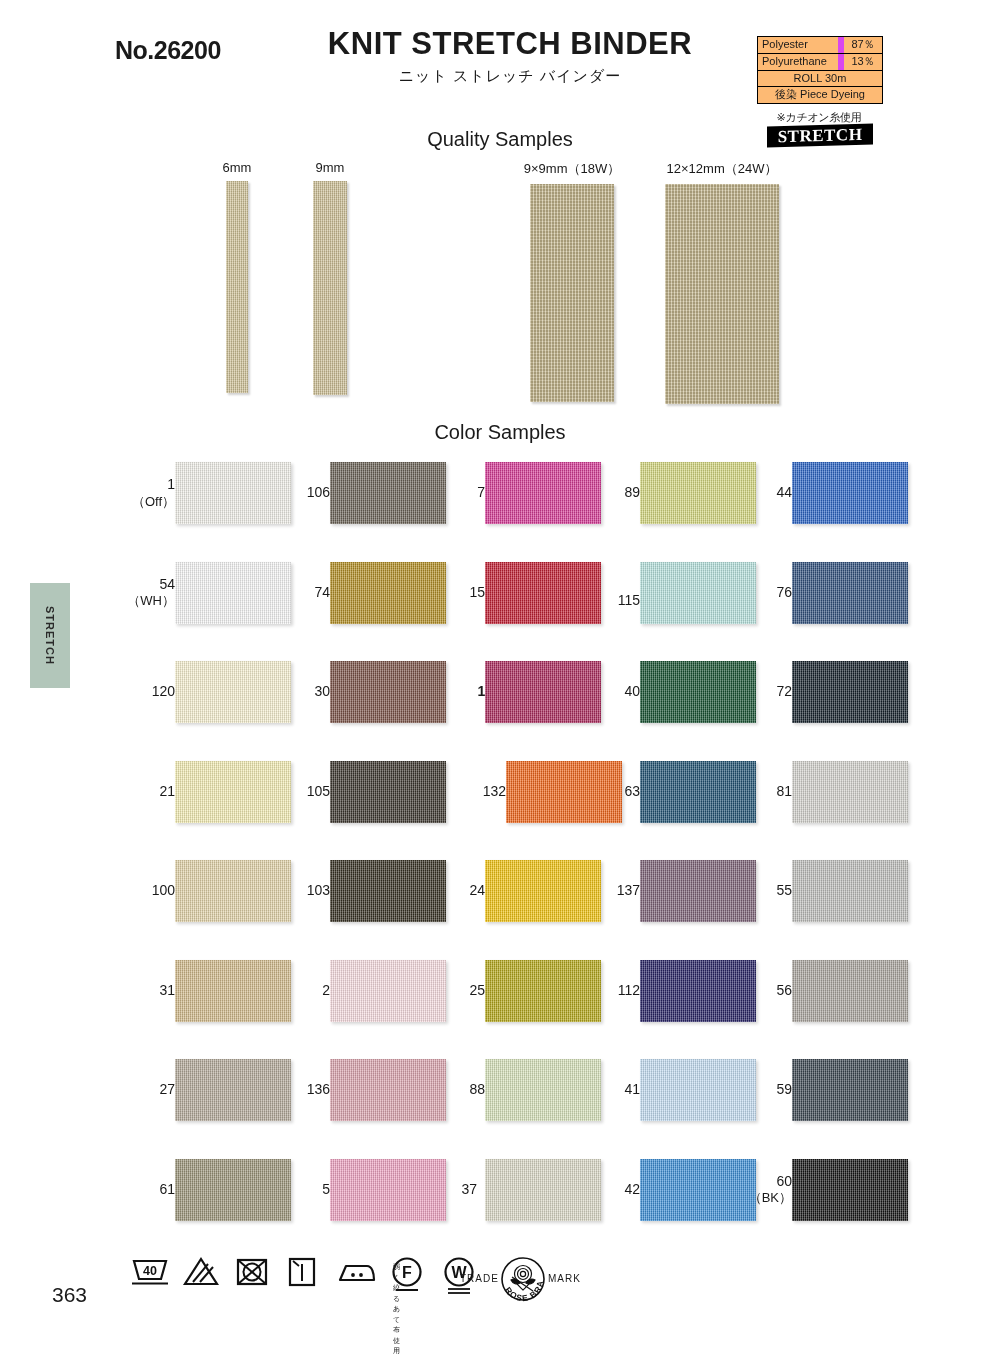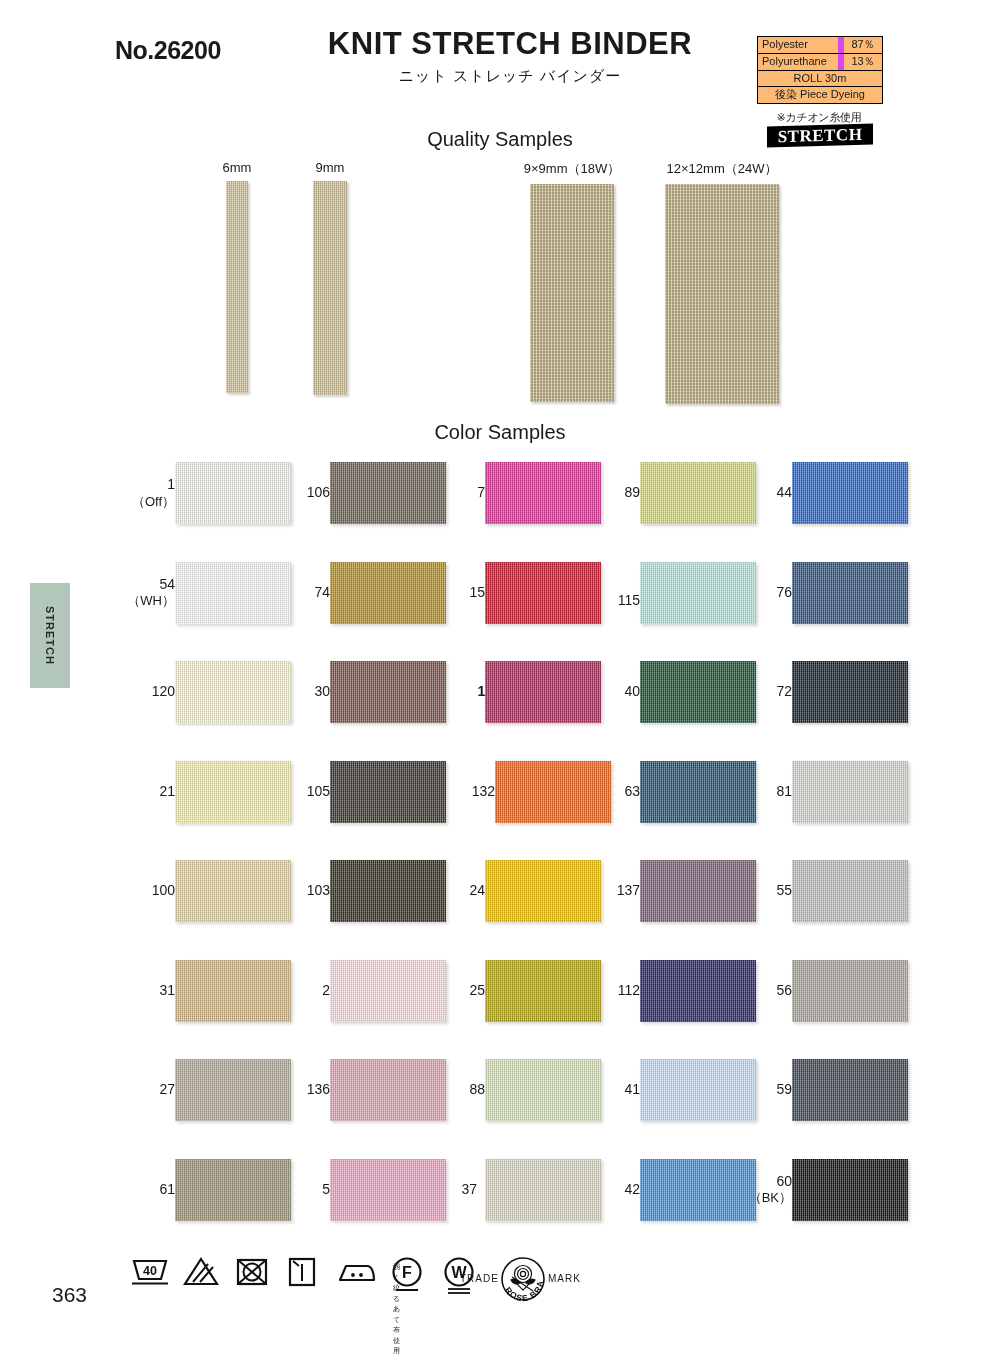--- a/index.html
+++ b/index.html
@@ -265,21 +265,21 @@
         <div class="c-swatch" style="background: rgb(244, 237, 180);">
           <div class="weave"></div>
         </div>
       </div>
       <div class="c-cell" style="left: 270px; top: 298.5px; width: 180px; height: 70px;">
         <div class="c-label" style="top: 22px; right: 120px;"><span>105</span></div>
         <div class="c-swatch" style="background: rgb(59, 53, 44);">
           <div class="weave"></div>
         </div>
       </div>
-      <div class="c-cell" style="left: 435px; top: 298.5px; width: 180px; height: 70px;">
+      <div class="c-cell" style="left: 446px; top: 298.5px; width: 180px; height: 70px;">
         <div class="c-label" style="top: 22px; right: 120px;"><span>132</span></div>
         <div class="c-swatch" style="background: rgb(240, 100, 24);">
           <div class="weave"></div>
         </div>
       </div>
       <div class="c-cell" style="left: 580px; top: 298.5px; width: 180px; height: 70px;">
         <div class="c-label" style="top: 22px; right: 120px;"><span>63</span></div>
         <div class="c-swatch" style="background: rgb(31, 82, 114);">
           <div class="weave"></div>
         </div>

